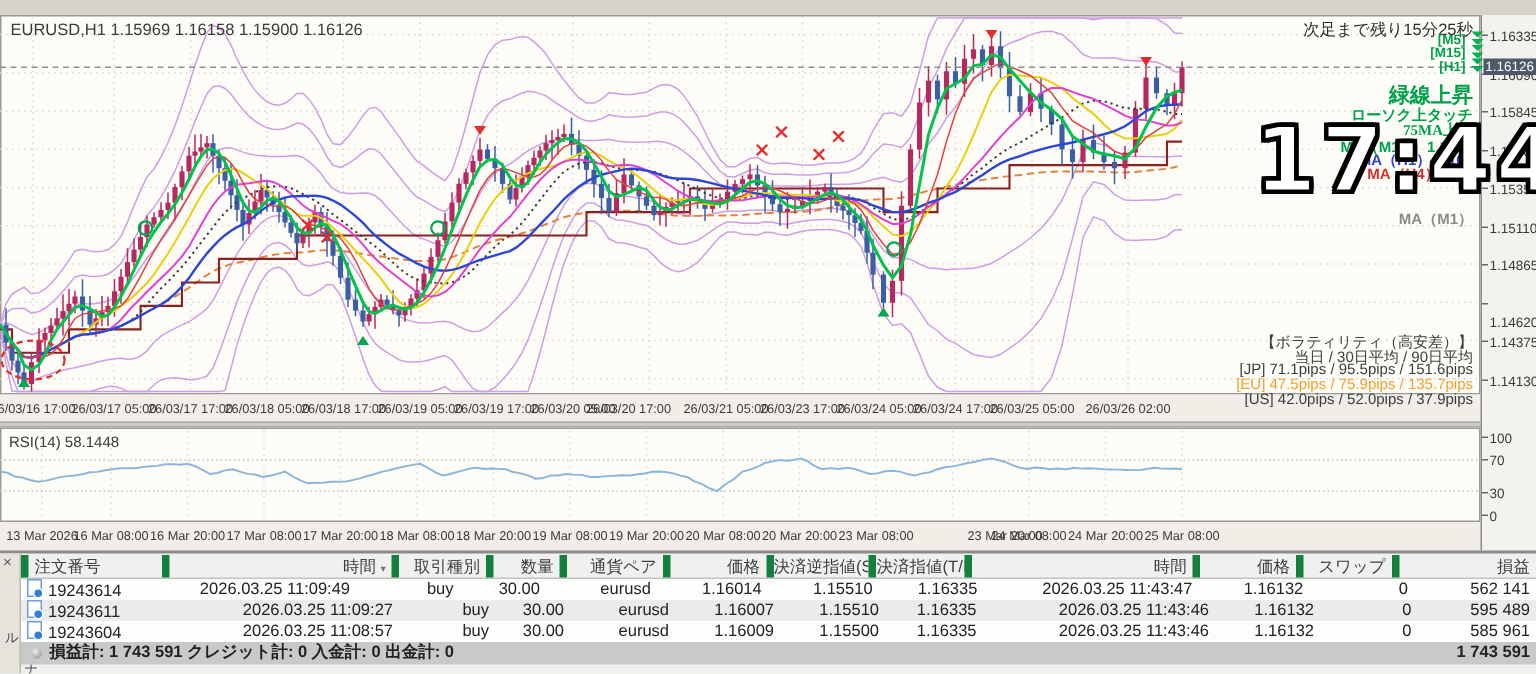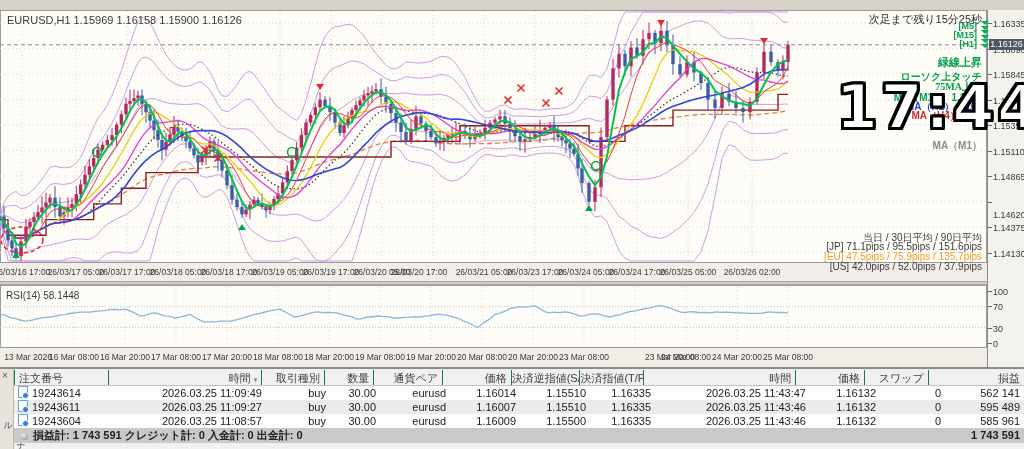--- a/index.html
+++ b/index.html
@@ -24,21 +24,21 @@
   .tstrip{position:absolute;left:0;width:987px;height:18px;background:#f1eee7}
   .tlbl{position:absolute;top:4px;font-size:8.5px;color:#3a3a3a;white-space:nowrap;transform:translateX(-50%)}
   .split{position:absolute;left:0;width:1024px;background:#cfccc3;border-top:1px solid #aaa;border-bottom:1px solid #aaa;box-sizing:border-box}
   .rsilbl{left:6px;top:290px;font-size:10px;color:#3a3a3a}
   .term{position:absolute;left:0;top:367px;width:1024px;height:82px;background:#f0f0f0;border-top:2px solid #8a8a8a;box-sizing:border-box}
   .lstrip{position:absolute;left:0;top:0;width:14px;height:82px;background:#e6e3dc;border-right:1px solid #bdbab2;box-sizing:border-box}
   .tclose{position:absolute;left:2px;top:2px;font-size:10px;line-height:10px;color:#555;cursor:pointer}
   .vtab{position:absolute;left:1px;top:46px;writing-mode:vertical-rl;font-size:9px;color:#4a4a4a}
   .trow{position:absolute;left:14px;width:1010px;display:flex}
   .tcell{font-size:11px;color:#222;box-sizing:border-box;overflow:hidden;white-space:nowrap}
-  .thead .tcell{color:#3d3d3d;border-left:1px solid #15803d}
+  .thead .tcell{color:#3d3d3d;border-left:5px solid #15803d}
   .thead{height:16px;line-height:16px;background:#f0f0f0;border-bottom:1px solid #c2c2c2;box-sizing:border-box}
   .drow{height:14px;line-height:14px;background:#fdfdfd}
   .drow.alt{background:#ebebeb}
   .tfoot{height:15px;line-height:15px;background:#c9c9c9;font-weight:bold}
   .dicon{display:inline-block;width:8px;height:10px;background:#fff;border:1px solid #6f9fd6;position:relative;margin:0 4px -1px 0}
   .dicon::after{content:"";position:absolute;right:-2px;bottom:-2px;width:5px;height:5px;background:#2f7fd4;border-radius:50%;border:1px solid #fff}
   .sortmark{font-size:7px;color:#777;margin-left:3px}
   .fcirc{display:inline-block;width:7px;height:7px;border-radius:50%;background:radial-gradient(circle at 35% 30%,#eee,#8a8a8a);margin:0 5px -1px 3px}
 </style>
 </head>
@@ -554,31 +554,32 @@
       </div>
       <div class="ovl sigrow" style="top: 39px;">
         <span>[H1]</span>
         <span class="dar">
           <i></i>
           <i></i>
         </span>
       </div>
     </div>
   <div id="statuslines">
-      <div class="ovl grn" style="top: 55px; font-size: 11px;">緑線上昇</div>
+      <div class="ovl grn" style="top: 55px; font-size: 14px;">緑線上昇</div>
       <div class="ovl grn" style="top: 70px; font-size: 10px;">ローソク上タッチ</div>
       <div class="ovl grn" style="top: 80px; font-size: 10px; font-family: Liberation Serif, serif;">75MA上昇</div>
     </div>
   <div id="malines">
       <div class="ovl malbl" style="top: 91px; color: rgb(0, 161, 75);">MA（M15） 1.1595</div>
       <div class="ovl malbl" style="top: 100px; color: rgb(43, 63, 214);">MA（H1） 1.160</div>
       <div class="ovl malbl" style="top: 109px; color: rgb(209, 47, 47);">MA（H4） 1.15</div>
       <div class="ovl malbl" style="top: 118px; color: rgb(138, 138, 138); margin-top: 21px;">MA（M1）</div>
     </div>
   <div class="ovl clock">17:44</div>
+  <div class="ovl vol" style="top:221px">【ボラティリティ（高安差）】</div>
   <div class="ovl vol" style="top:231px">当日 / 30日平均 / 90日平均</div>
   <div id="volrows">
       <div class="ovl vol" style="top: 241px; color: rgb(60, 60, 60); margin-left: 40px;">[JP] 71.1pips / 95.5pips / 151.6pips</div>
       <div class="ovl vol" style="top: 251px; color: rgb(239, 160, 47);">[EU] 47.5pips / 75.9pips / 135.7pips</div>
       <div class="ovl vol" style="top: 261px; color: rgb(60, 60, 60);">[US] 42.0pips / 52.0pips / 37.9pips</div>
     </div>
 
   <div class="term">
     <div class="lstrip">
       <div class="tclose">×</div>
@@ -592,21 +593,21 @@
         <span class="tcell" style="width: 70px; text-align: right; padding: 0px 4px 0px 0px;">通貨ペア</span>
         <span class="tcell" style="width: 70px; text-align: right; padding: 0px 4px 0px 0px;">価格</span>
         <span class="tcell" style="width: 70px; text-align: right; padding: 0px 4px 0px 0px;">決済逆指値(S/L)</span>
         <span class="tcell" style="width: 65px; text-align: right; padding: 0px 4px 0px 0px;">決済指値(T/P)</span>
         <span class="tcell" style="width: 155px; text-align: right; padding: 0px 4px 0px 0px;">時間</span>
         <span class="tcell" style="width: 70px; text-align: right; padding: 0px 4px 0px 0px;">価格</span>
         <span class="tcell" style="width: 65px; text-align: right; padding: 0px 4px 0px 0px;">スワップ</span>
         <span class="tcell" style="width: 98px; text-align: right; padding: 0px 4px 0px 0px;">損益</span>
       </div>
     <div id="tbodyrows">
-        <div class="trow drow" style="top: 17px;">
+        <div class="trow drow" style="top: 17px; gap: 16px;">
           <span class="tcell" style="width: 96px; text-align: left; padding: 0px 0px 0px 4px;"><i class="dicon"></i>19243614</span>
           <span class="tcell" style="width: 156px; text-align: right; padding: 0px 4px 0px 0px;">2026.03.25 11:09:49</span>
           <span class="tcell" style="width: 64px; text-align: right; padding: 0px 4px 0px 0px;">buy</span>
           <span class="tcell" style="width: 50px; text-align: right; padding: 0px 4px 0px 0px;">30.00</span>
           <span class="tcell" style="width: 70px; text-align: right; padding: 0px 4px 0px 0px;">eurusd</span>
           <span class="tcell" style="width: 70px; text-align: right; padding: 0px 4px 0px 0px;">1.16014</span>
           <span class="tcell" style="width: 70px; text-align: right; padding: 0px 4px 0px 0px;">1.15510</span>
           <span class="tcell" style="width: 65px; text-align: right; padding: 0px 4px 0px 0px;">1.16335</span>
           <span class="tcell" style="width: 155px; text-align: right; padding: 0px 4px 0px 0px;">2026.03.25 11:43:47</span>
           <span class="tcell" style="width: 70px; text-align: right; padding: 0px 4px 0px 0px;">1.16132</span>

